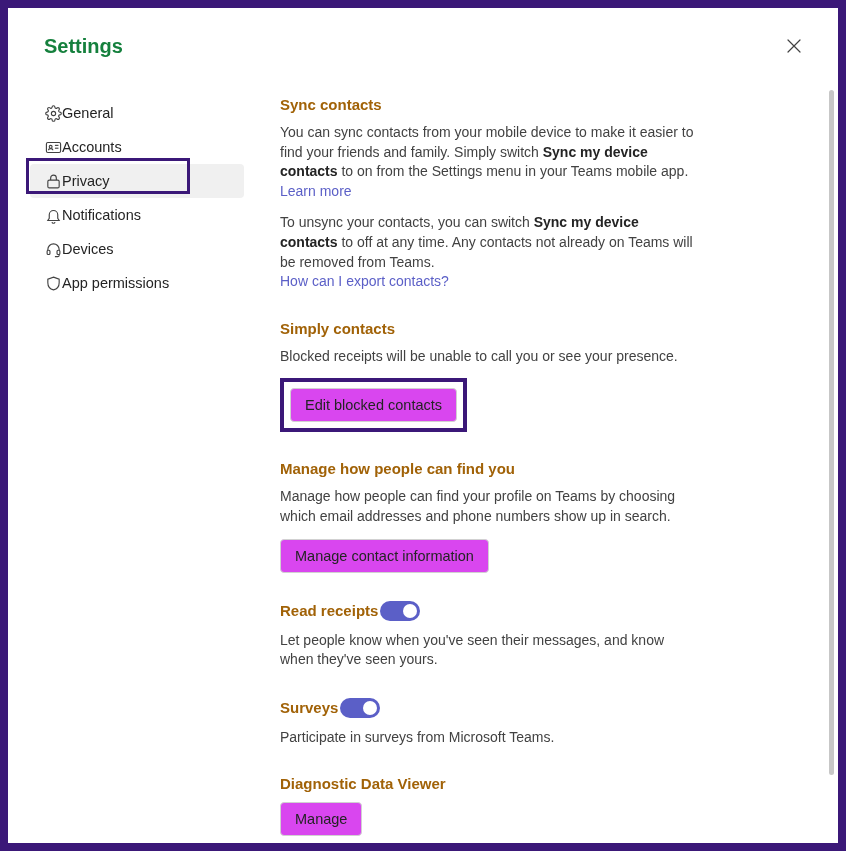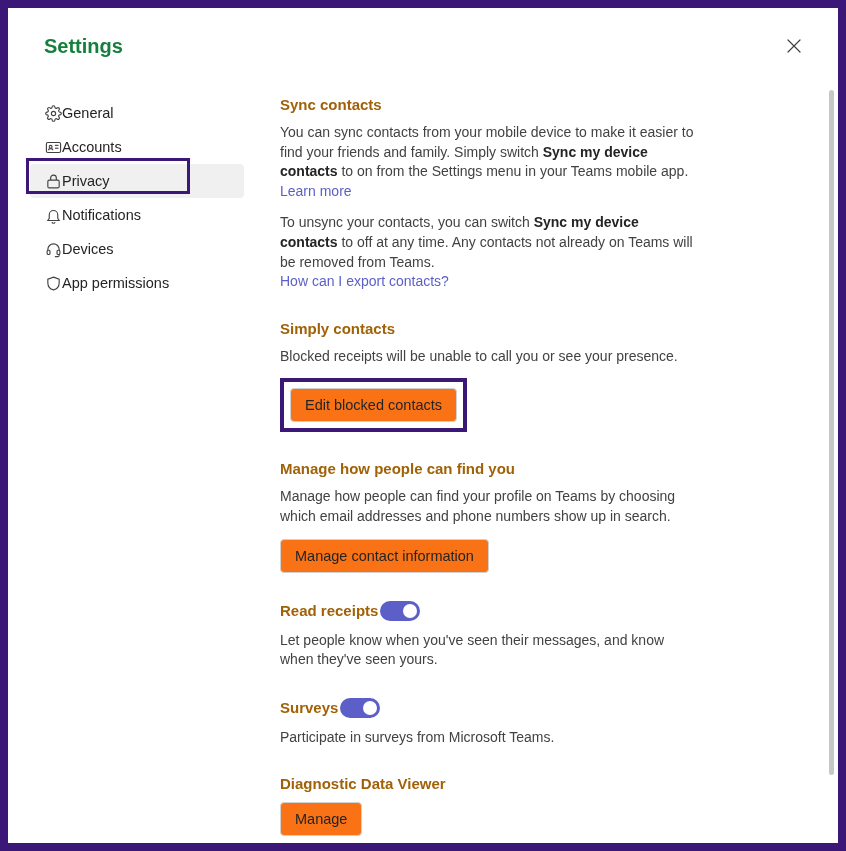--- a/index.html
+++ b/index.html
@@ -134,21 +134,21 @@
   }
   .body-text .bold { font-weight: 700; color:#242424; }
   .link {
     color: #5b5fc7;
     cursor: pointer;
   }
   .section { margin-bottom: 28px; }
   .btn {
     display: inline-block;
     border: 1px solid #d1d1d1;
-    background: #f97316;
+    background: #d946ef;
     color: #242424;
     font-size: 14.5px;
     padding: 8px 14px;
     border-radius: 4px;
     cursor: pointer;
   }
   .btn-highlight-wrap {
     position: relative;
     display: inline-block;
     padding: 6px;

